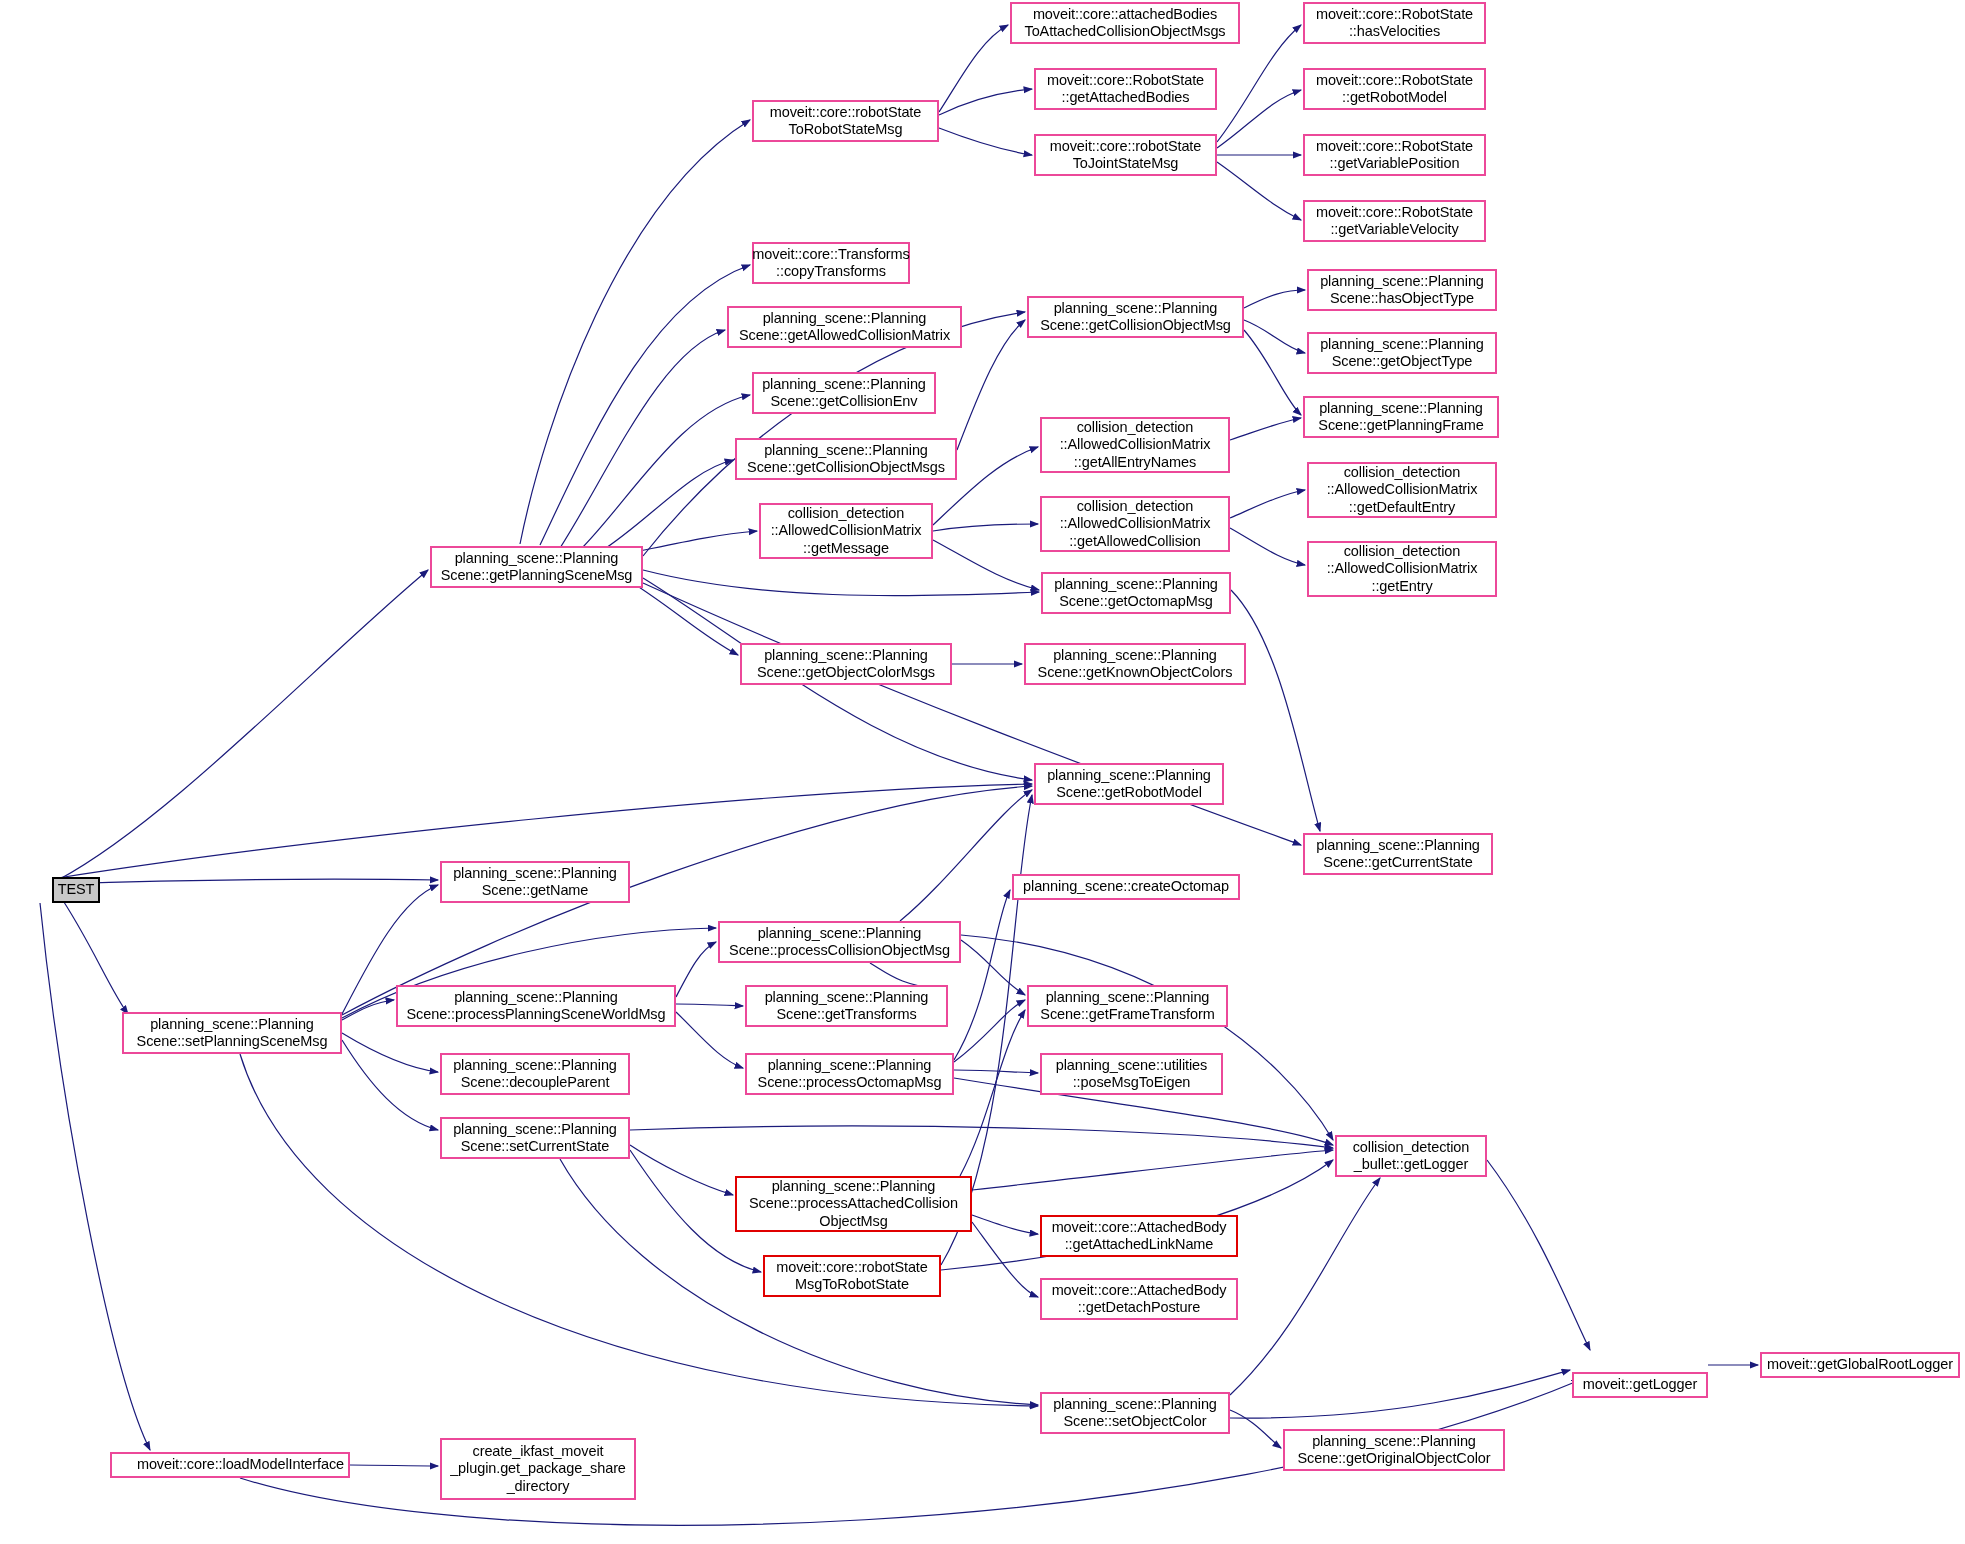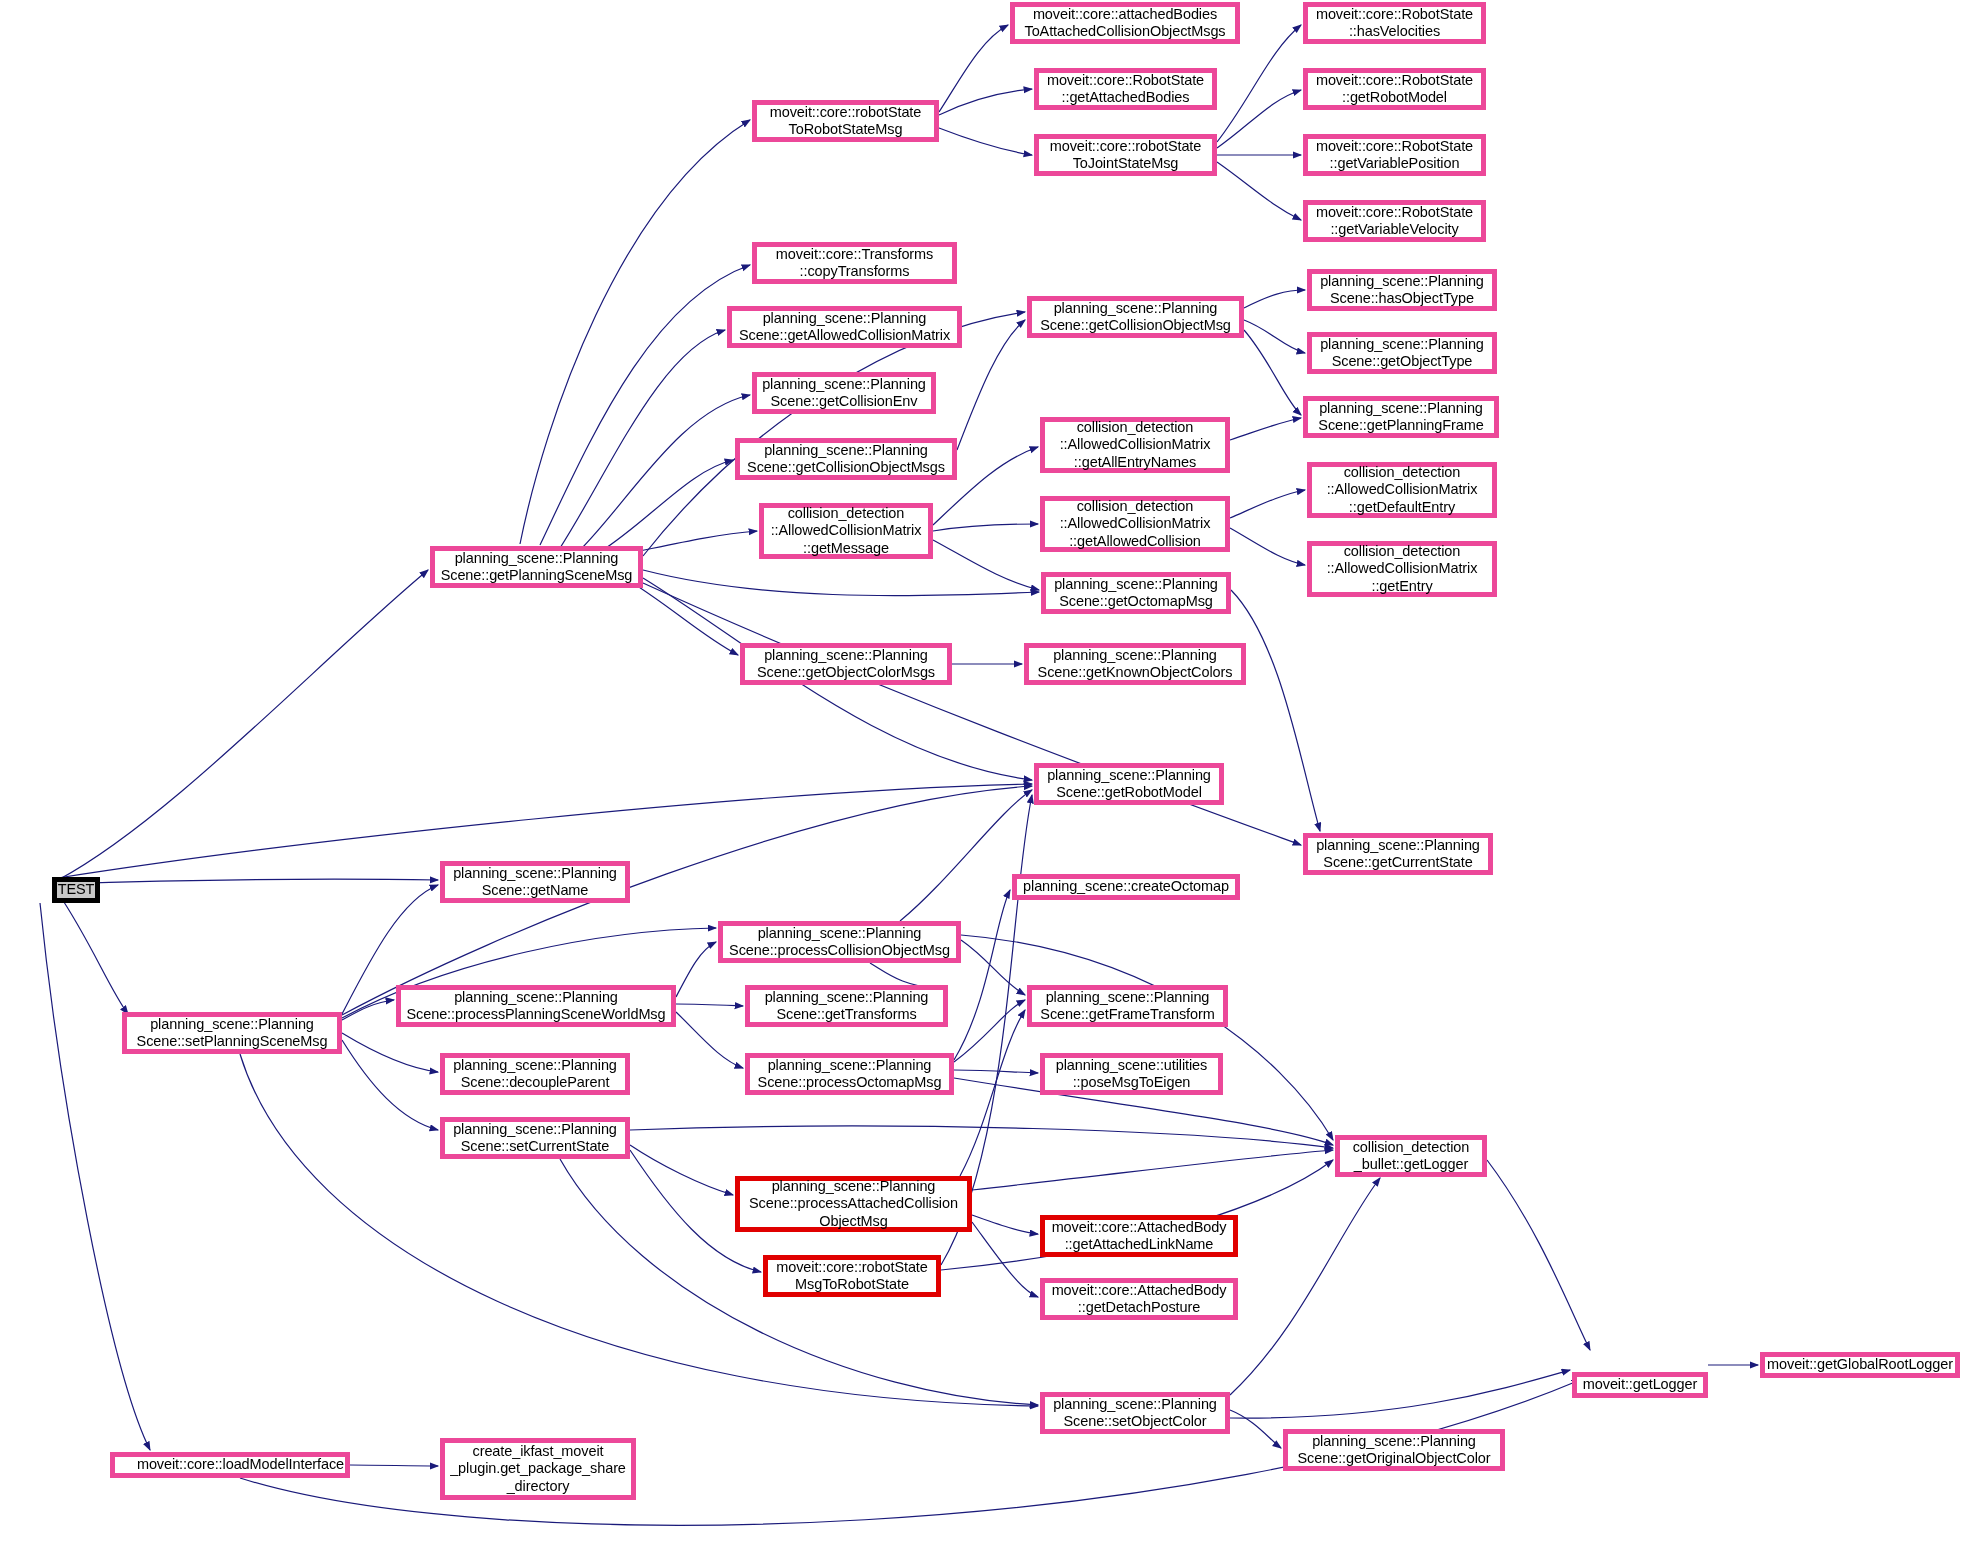--- a/index.html
+++ b/index.html
@@ -19,21 +19,21 @@
     position: absolute;
     left: 0;
     top: 0;
     width: 1965px;
     height: 1544px;
     pointer-events: none;
   }
   .node {
     position: absolute;
     box-sizing: border-box;
-    border: 5px solid #ec4899;
+    border: 2px solid #ec4899;
     background: #ffffff;
     color: #000000;
     font-size: 14.5px;
     line-height: 1.18;
     display: flex;
     align-items: center;
     justify-content: center;
     text-align: center;
     padding: 1px 3px;
     white-space: pre-line;
@@ -143,21 +143,21 @@
     <div class="node" style="left: 1034px; top: 134px; width: 183px; height: 42px;">moveit::core::robotState
 ToJointStateMsg</div>
     <div class="node" style="left: 1303px; top: 2px; width: 183px; height: 42px;">moveit::core::RobotState
 ::hasVelocities</div>
     <div class="node" style="left: 1303px; top: 68px; width: 183px; height: 42px;">moveit::core::RobotState
 ::getRobotModel</div>
     <div class="node" style="left: 1303px; top: 134px; width: 183px; height: 42px;">moveit::core::RobotState
 ::getVariablePosition</div>
     <div class="node" style="left: 1303px; top: 200px; width: 183px; height: 42px;">moveit::core::RobotState
 ::getVariableVelocity</div>
-    <div class="node" style="left: 752px; top: 242px; width: 205px; height: 42px;">moveit::core::Transforms
+    <div class="node" style="left: 752px; top: 242px; width: 158px; height: 42px;">moveit::core::Transforms
 ::copyTransforms</div>
     <div class="node" style="left: 727px; top: 306px; width: 235px; height: 42px;">planning_scene::Planning
 Scene::getAllowedCollisionMatrix</div>
     <div class="node" style="left: 752px; top: 372px; width: 184px; height: 42px;">planning_scene::Planning
 Scene::getCollisionEnv</div>
     <div class="node" style="left: 735px; top: 438px; width: 222px; height: 42px;">planning_scene::Planning
 Scene::getCollisionObjectMsgs</div>
     <div class="node" style="left: 759px; top: 503px; width: 174px; height: 56px;">collision_detection
 ::AllowedCollisionMatrix
 ::getMessage</div>

